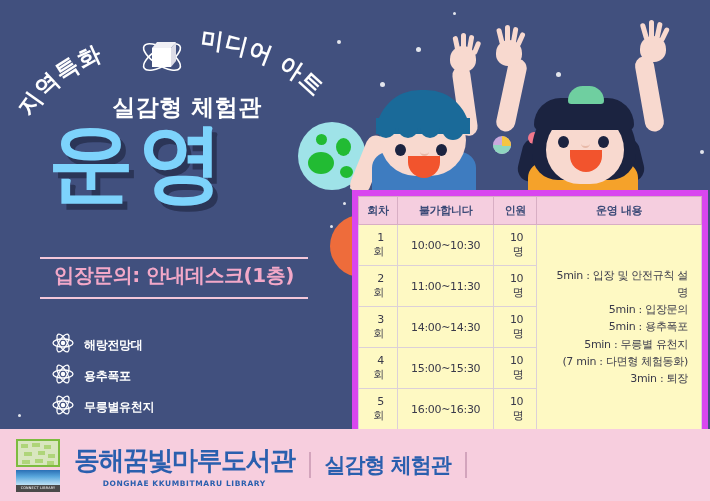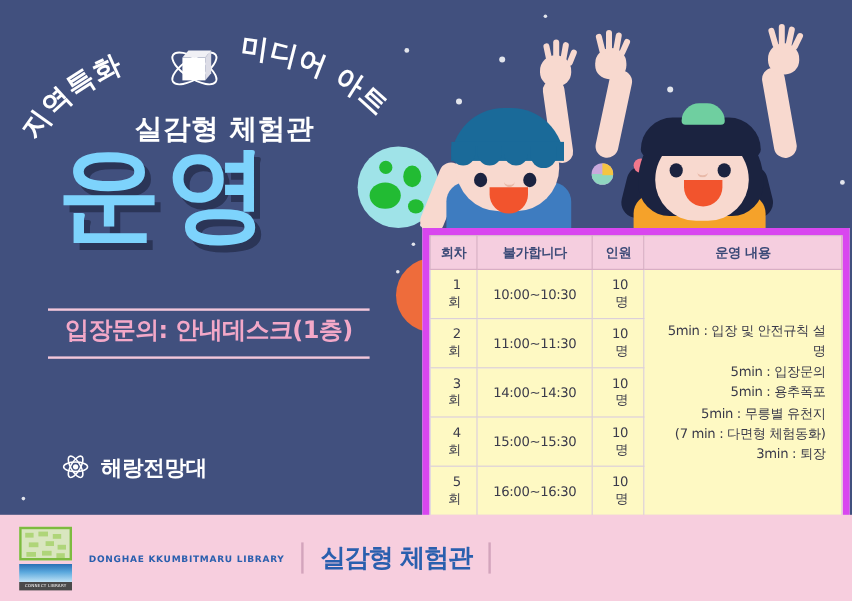--- a/index.html
+++ b/index.html
@@ -42,22 +42,22 @@
   #rule-top{top:257px;}
   #rule-bot{top:297px;}
   #entry{
     position:absolute;left:40px;top:262px;width:268px;
     color:#f3a8c8;font-size:20px;font-weight:900;letter-spacing:-.5px;
     text-align:center;white-space:nowrap;
   }
 
   
   #attractions{position:absolute;left:52px;top:332px;}
-  .attr{display:flex;align-items:flex-start;margin-bottom:9px;color:#ffffff;
-        font-size:18px;font-weight:600;letter-spacing:-.3px;margin-top:46px;}
+  .attr{display:flex;align-items:flex-end;margin-bottom:9px;color:#ffffff;
+        font-size:12px;font-weight:600;letter-spacing:-.3px;}
   .attr .bico{width:22px;height:22px;margin-right:10px;flex:0 0 22px;}
 
   
   #table{
     position:absolute;left:352px;top:190px;width:344px;
     background:#ffffff;border:6px solid #d946ef;
     border-collapse:collapse;
   }
   #table table{width:100%;border-collapse:collapse;}
   #table th{
@@ -338,20 +338,21 @@
         <div class="sq" style="left:30px;top:13px;width:7px;height:4px;"></div>
         <div class="sq" style="left:4px;top:19px;width:8px;height:4px;"></div>
         <div class="sq" style="left:17px;top:18px;width:8px;height:4px;"></div>
         <div class="sq" style="left:29px;top:20px;width:7px;height:4px;"></div>
       </div>
       <div class="logo-bot"></div>
       <div class="logo-cap">CONNECT LIBRARY</div>
     </div>
 
     <div id="brand">
+      <div class="kr">동해꿈빛마루도서관</div>
       <div class="en">DONGHAE KKUMBITMARU LIBRARY</div>
     </div>
 
     <div class="fdiv"></div>
     <div id="fhall">실감형 체험관</div>
     <div class="fdiv"></div>
   </div>
 
 </div>
 

